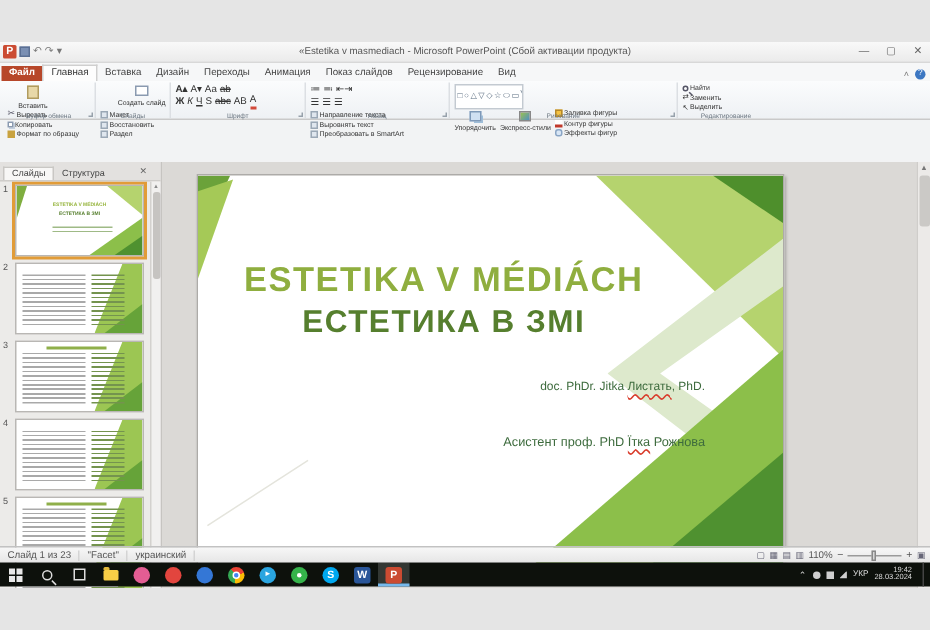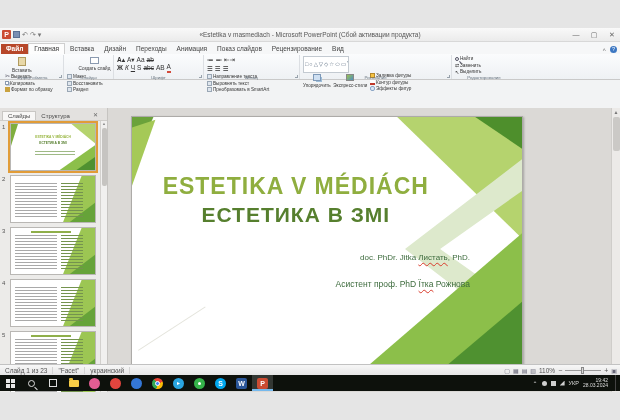--- a/index.html
+++ b/index.html
@@ -91,21 +91,21 @@
   .d-chev { background:#dde9cc; clip-path:polygon(100% 16%,70% 50%,100% 84%,100% 72%,79% 50%,100% 28%); }
   .d-br-mid { background:#8cbf4a; clip-path:polygon(56% 100%,100% 44%,100% 100%); }
   .d-br-dark { background:#4f9130; clip-path:polygon(76% 100%,100% 70%,100% 100%); }
   .d-left1 { background:#6ba23a; clip-path:polygon(0 0,5.5% 0,0 18%); }
   .d-left2 { background:#a5c957; clip-path:polygon(0 4%,6% 1%,0 26%); }
   .d-blline { position:absolute; left:6px; bottom:30px; width:80px; border-top:1px solid #e4e4dc; transform:rotate(-33deg); transform-origin:0 0; }
   .sl-title1 { position:absolute; top:56px; left:0; width:84%; text-align:center; font-size:23px; font-weight:600; letter-spacing:1px; color:#8fae3f; }
   .sl-title2 { position:absolute; top:86px; left:0; width:84%; text-align:center; font-size:21px; font-weight:600; letter-spacing:1px; color:#567f2e; }
   .sl-sub { position:absolute; top:134px; right:52px; width:280px; text-align:right; color:#3d6b3d; }
   .sl-line { font-size:8px; line-height:14px; }
-  .sl-line.assist { margin-top:12px; font-size:8.5px; }
+  .sl-line.assist { margin-top:22px; font-size:8.5px; }
   .sq { text-decoration-line:underline; text-decoration-style:wavy; text-decoration-color:#d93b2b; text-decoration-thickness:1px; text-underline-offset:2px; }
   .email-link { color:#3f9d42; text-decoration:underline; }
   .watermark { position:absolute; left:286px; top:249px; font-size:6px; font-style:italic; color:#c9c7c2; }
 
   .vscroll { position:absolute; right:0; top:0; width:9px; height:100%; background:#eceae8; border-left:1px solid #cfcdca; font-size:5px; color:#777; text-align:center; line-height:8px; }
   .vthumb { position:absolute; top:9px; left:1px; width:7px; height:34px; background:#cbc9c6; border-radius:2px; }
   .vs-bottom { position:absolute; bottom:0; left:0; width:100%; }
 
   
   .statusbar { position:absolute; bottom:0; left:0; right:0; height:11px; background:linear-gradient(#f7f7f7,#e6e6e6); border-top:1px solid #c2c2c2; display:flex; align-items:center; font-size:6.5px; color:#555; }

